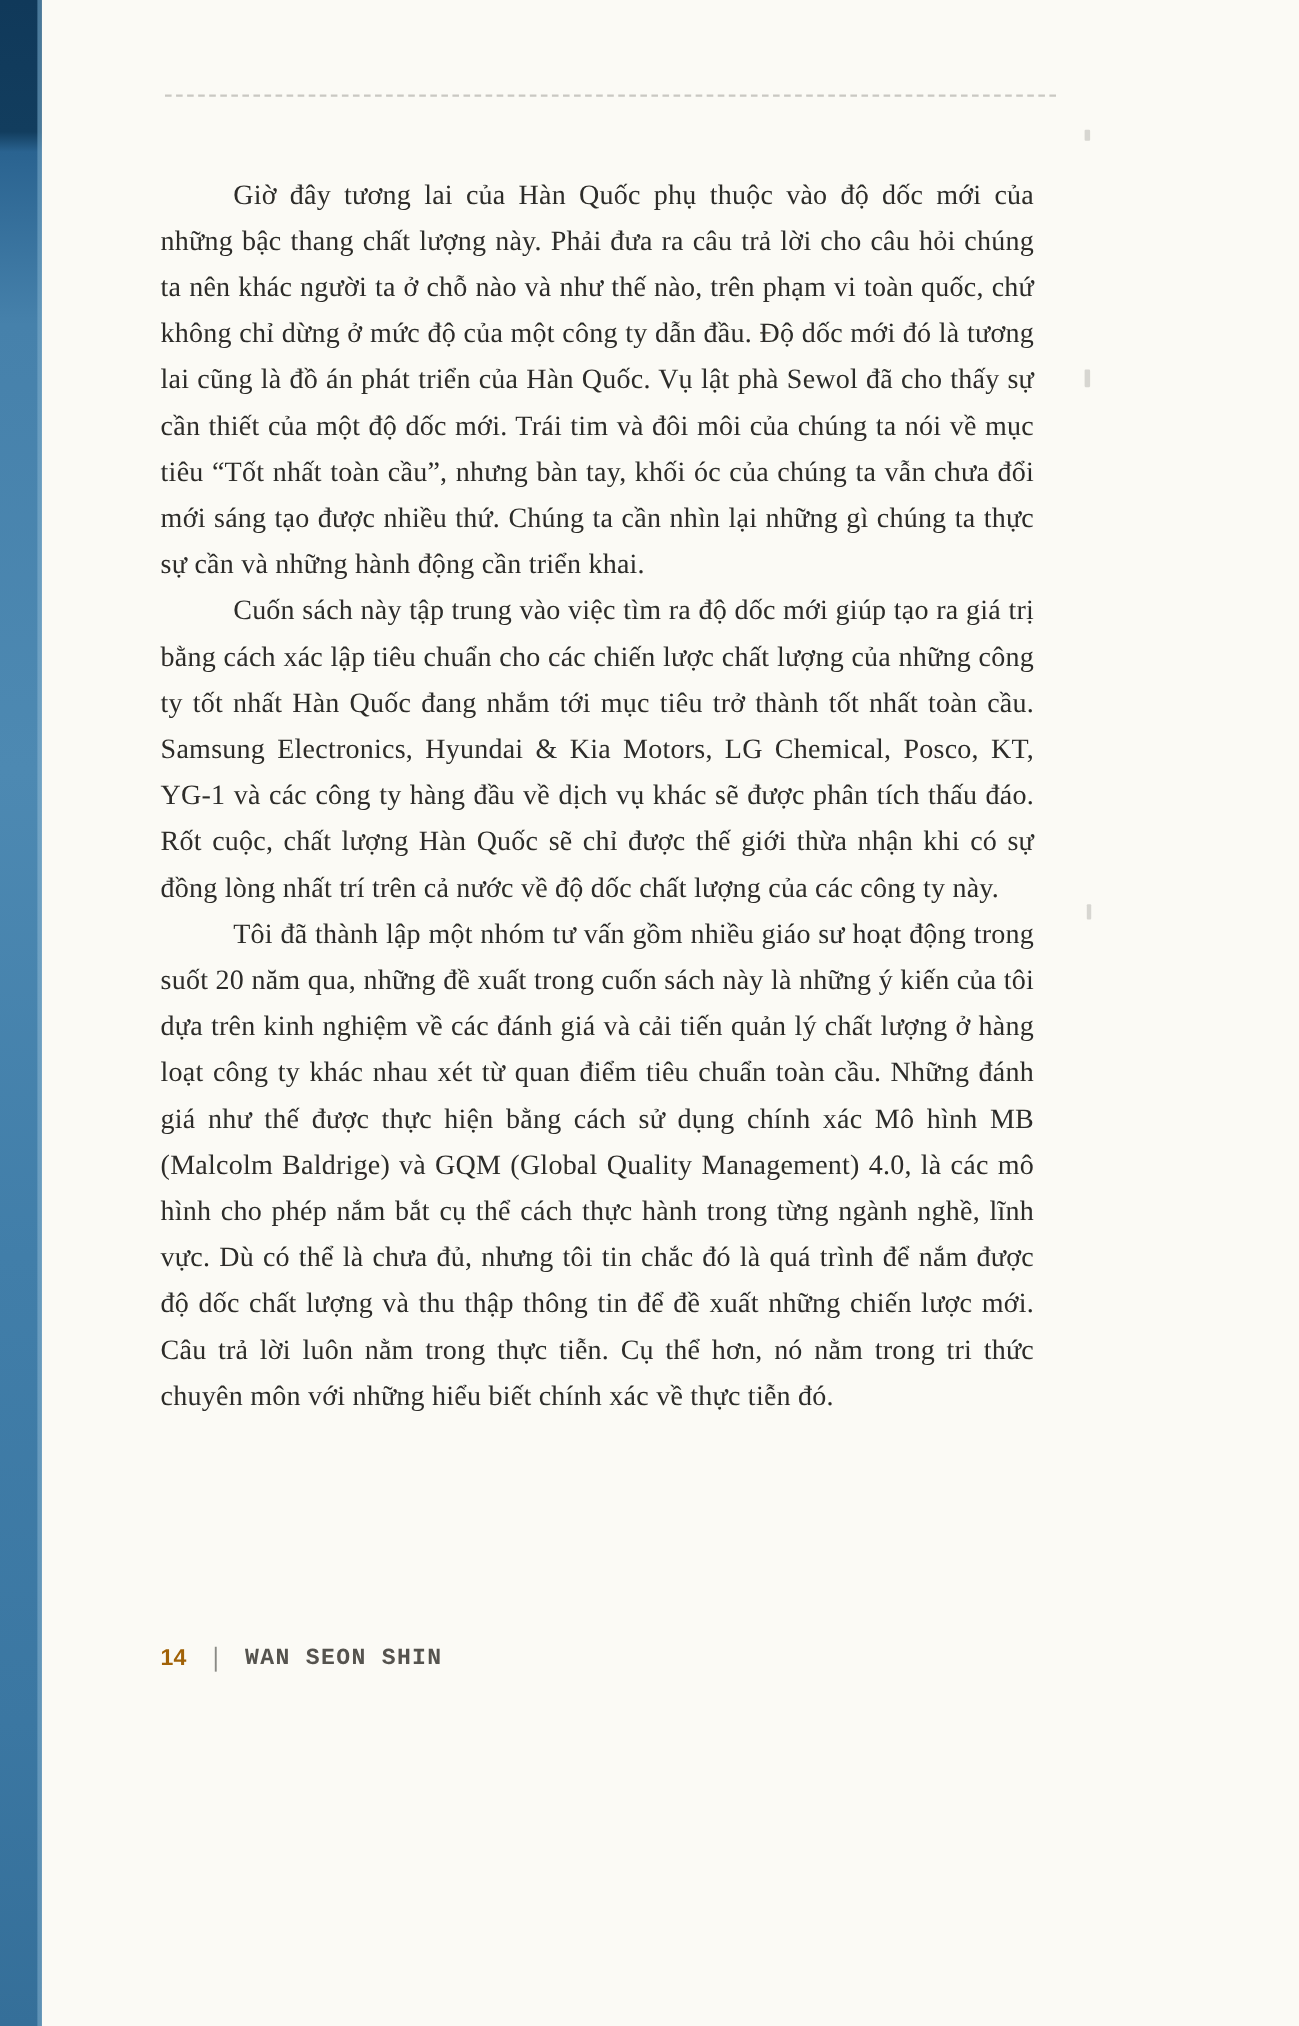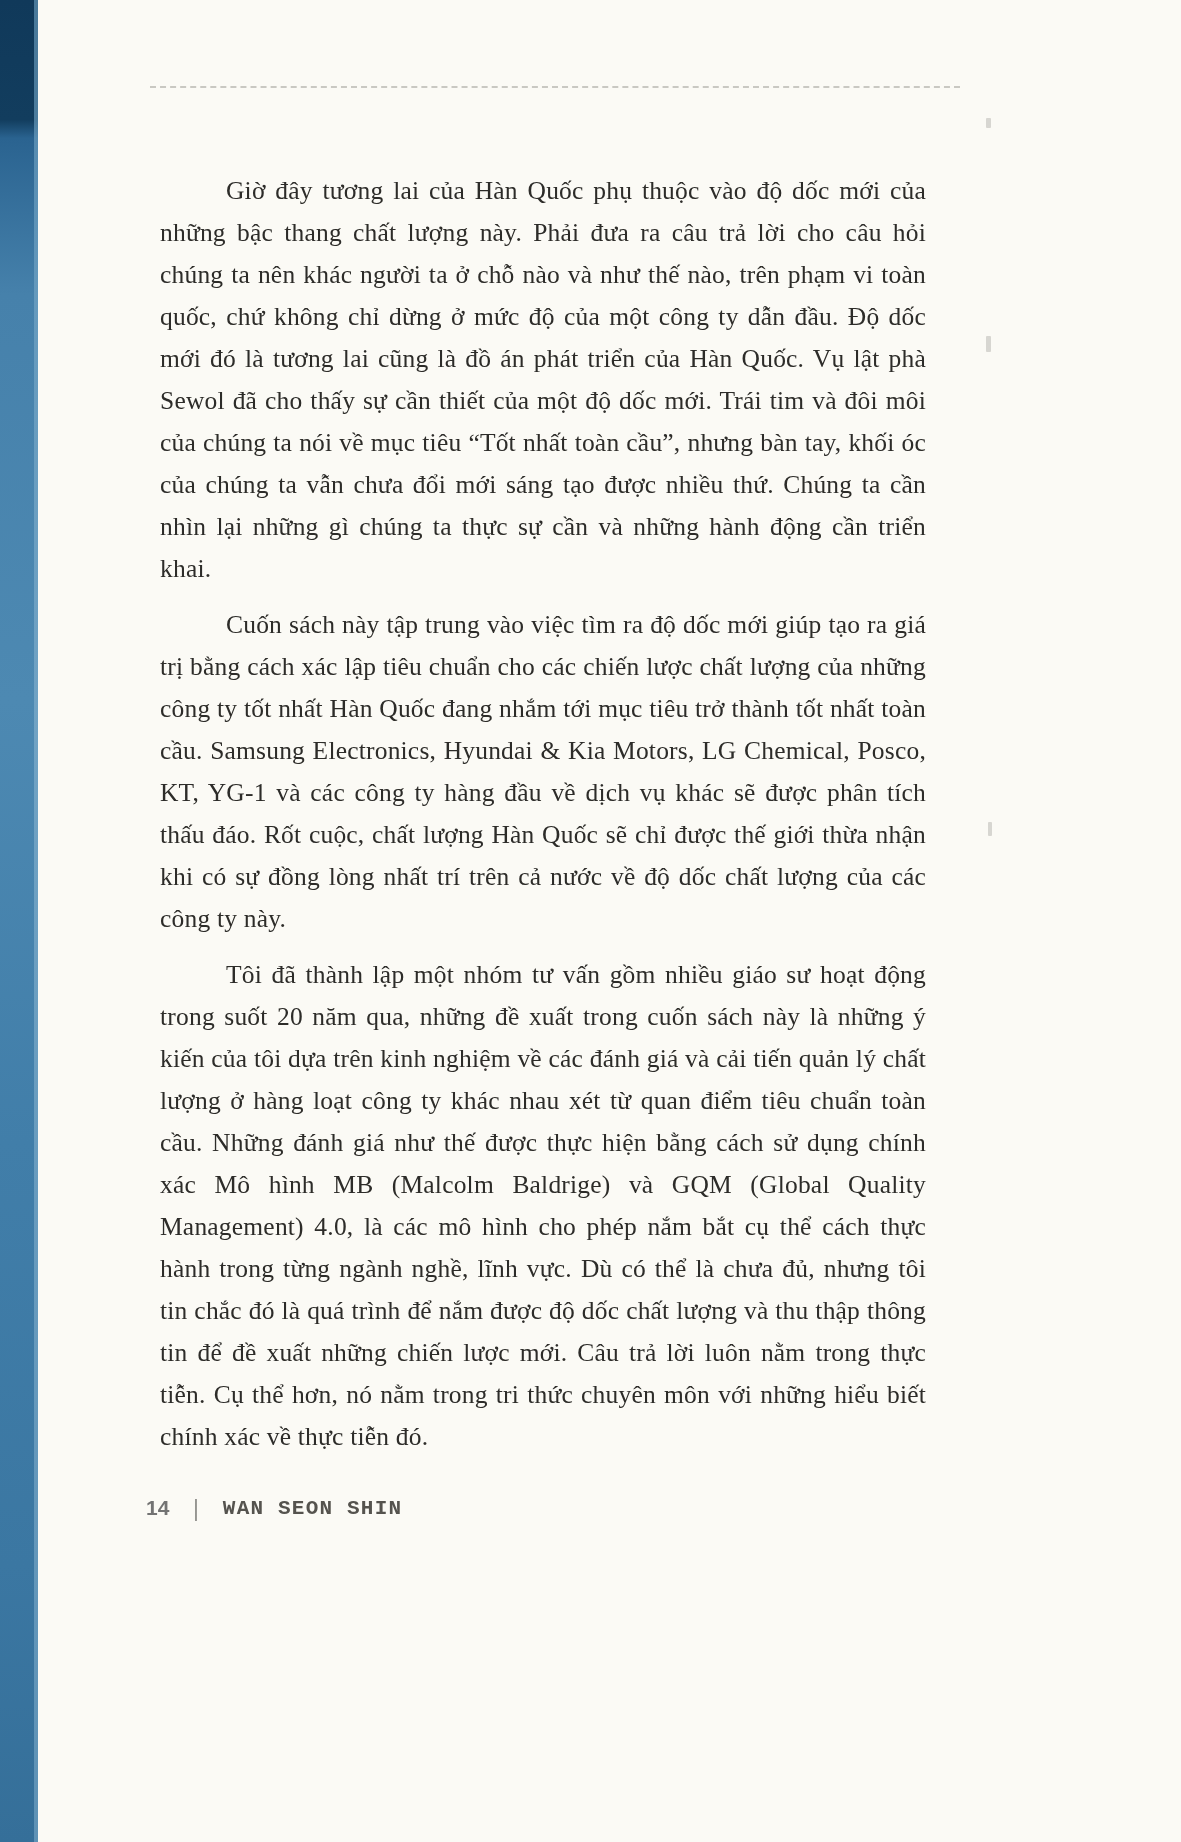--- a/index.html
+++ b/index.html
@@ -63,36 +63,36 @@
     top: 156px;
     width: 794px;
     font-size: 25.5px;
     line-height: 42px;
     color: #2d2c29;
     text-align: justify;
     letter-spacing: 0.2px;
   }
   .text-block p {
     text-indent: 66px;
-    margin: 14px;
+    margin: 0;
   }
 
   .footer {
     position: absolute;
     left: 146px;
     top: 1496px;
     font-family: "Liberation Sans", sans-serif;
     font-size: 21px;
     color: #4f4e4a;
     display: flex;
     align-items: center;
   }
   .footer .page-number {
     font-weight: 600;
-    color: #737373;
+    color: #a16207;
   }
   .footer .sep {
     margin: 0 24px;
     color: #8a8a85;
     font-weight: 300;
     transform: scaleY(1.15);
   }
   .footer .author {
     font-weight: 600;
     letter-spacing: 1.2px;

